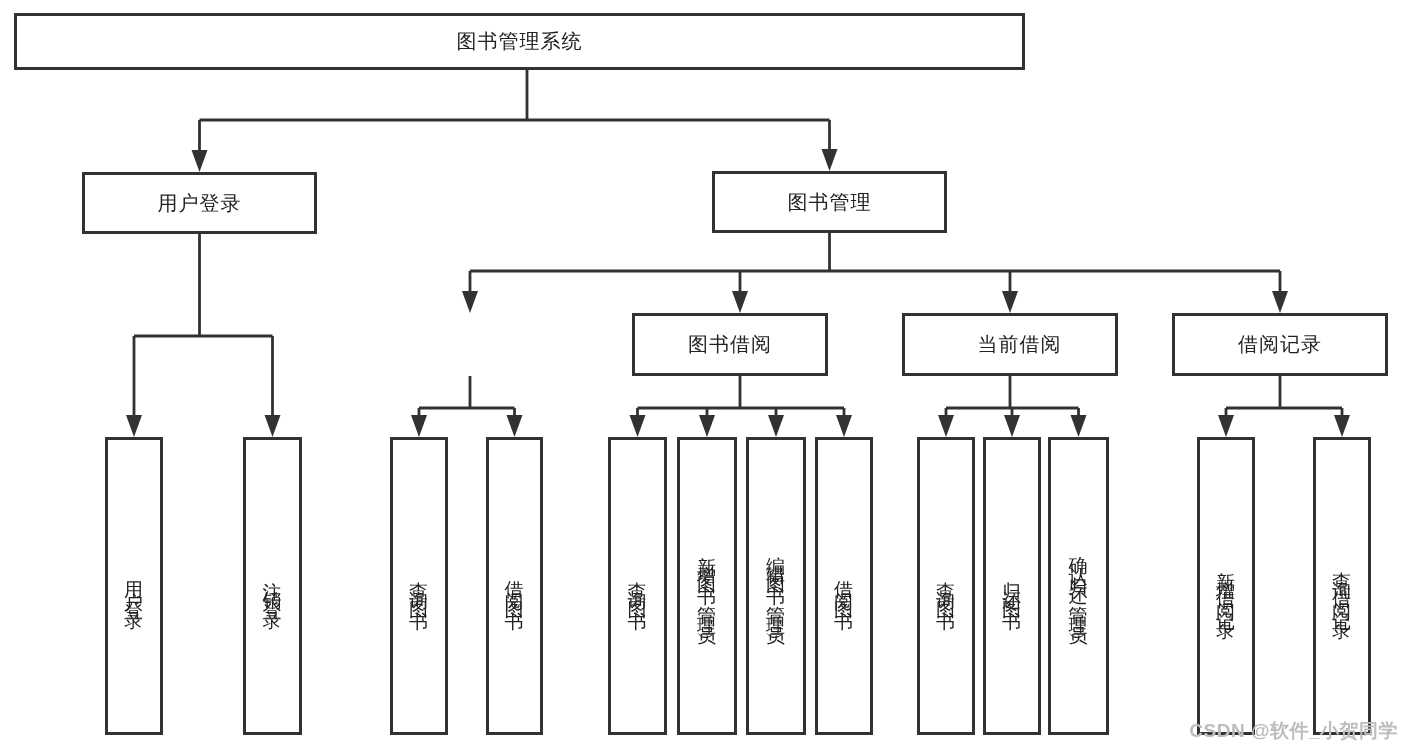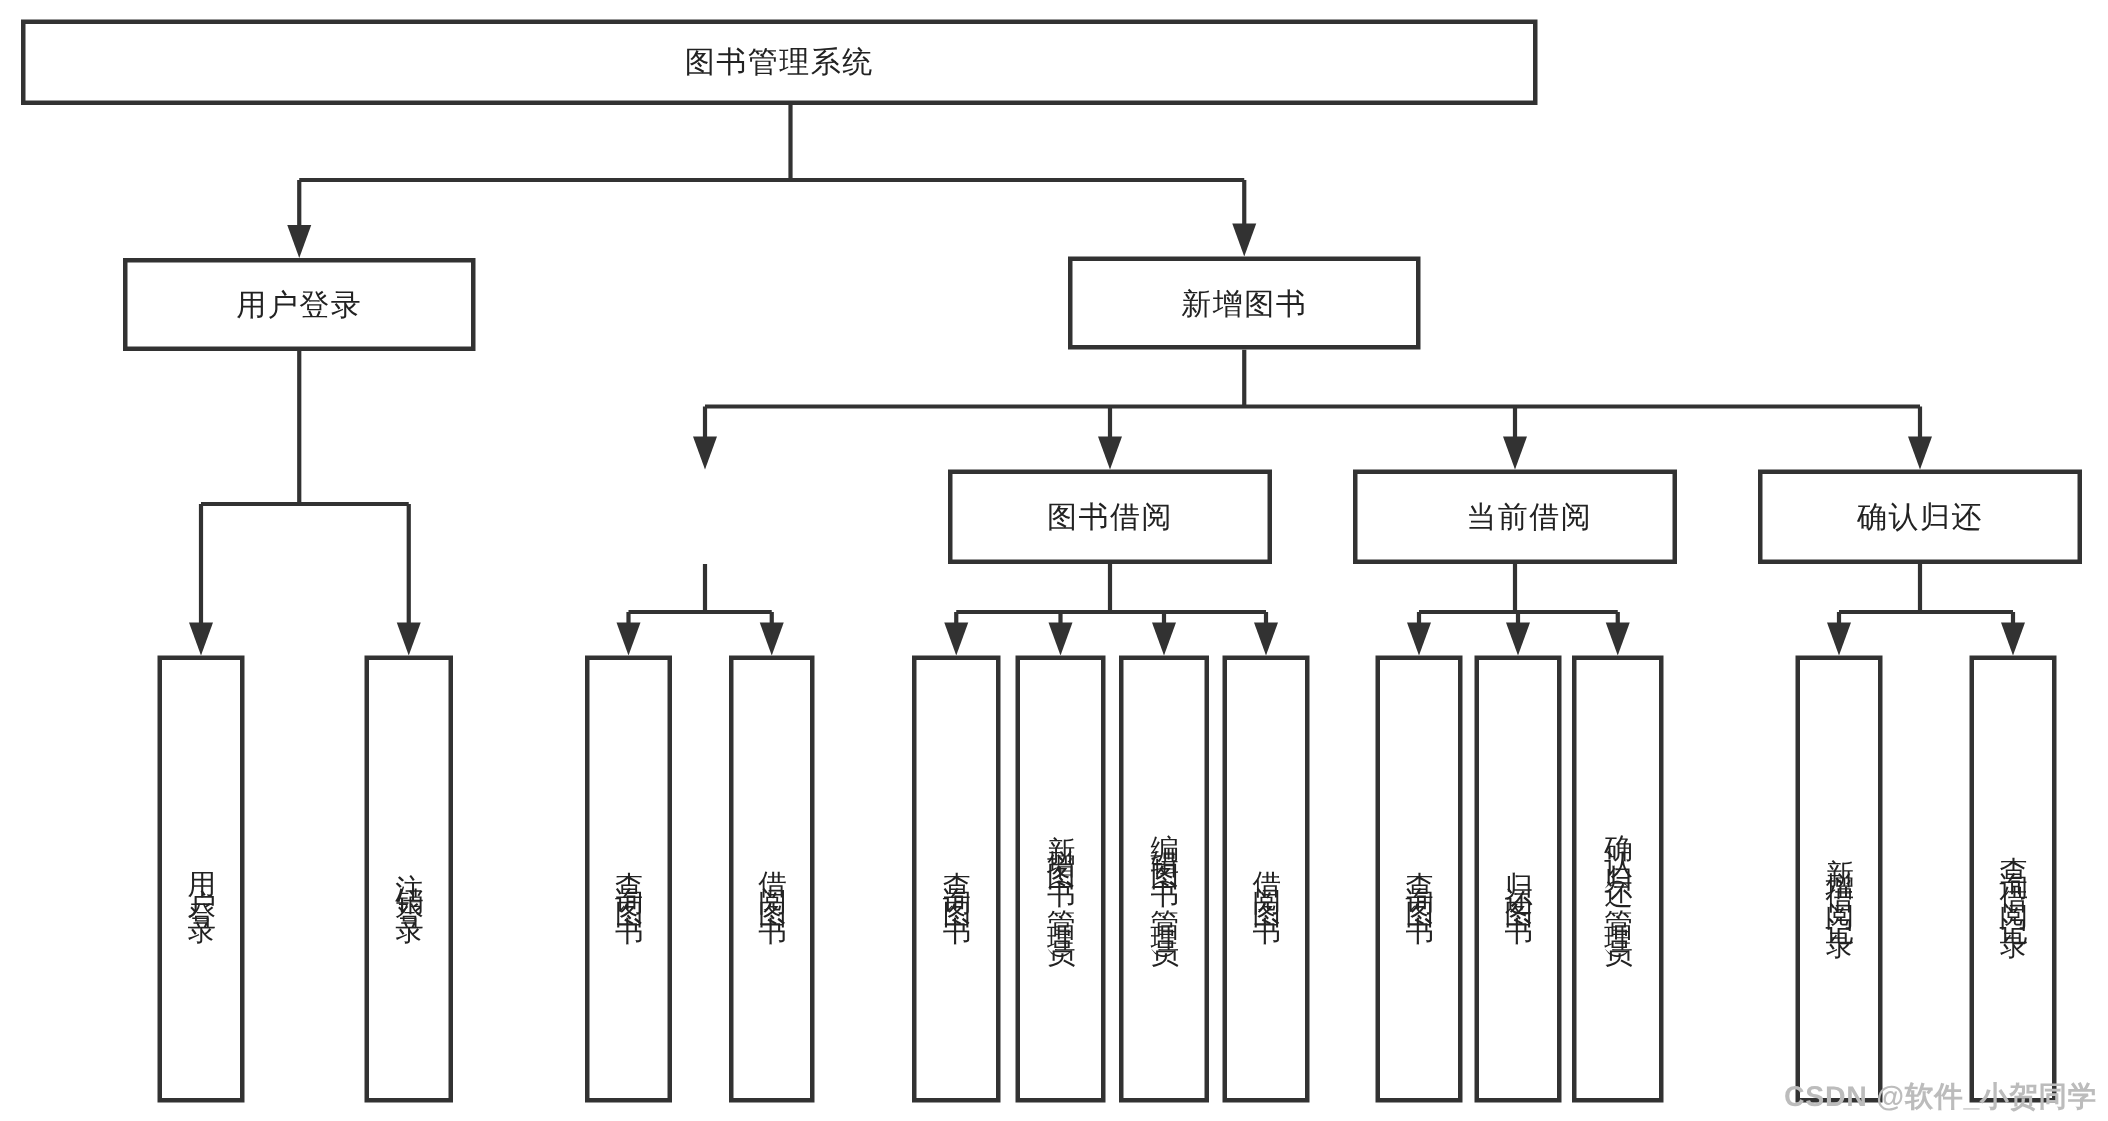--- a/index.html
+++ b/index.html
@@ -105,25 +105,25 @@
       <polygon points="1004,415 1020,415 1012,437"></polygon>
       <polygon points="1070.5,415 1086.5,415 1078.5,437"></polygon>
       <polygon points="1218,415 1234,415 1226,437"></polygon>
       <polygon points="1334,415 1350,415 1342,437"></polygon>
     </g>
   </svg>
 
   <div class="node h-node" style="left:14px; top:13px; width:1011px; height:57px;">图书管理系统</div>
 
   <div class="node h-node" style="left:82px; top:172px; width:235px; height:62px;">用户登录</div>
-  <div class="node h-node" style="left:712px; top:171px; width:235px; height:62px;">新增图书</div>
+  <div class="node h-node" style="left:712px; top:171px; width:235px; height:62px;">图书管理</div>
 
-  <div class="node h-node" style="left:632px; top:313px; width:216px; height:63px;">图书借阅</div>
+  <div class="node h-node" style="left:632px; top:313px; width:196px; height:63px;">图书借阅</div>
   <div class="node h-node" style="left:902px; top:313px; width:216px; height:63px;padding-left:19px;">当前借阅</div>
-  <div class="node h-node" style="left:1172px; top:313px; width:216px; height:63px;">确认归还</div>
+  <div class="node h-node" style="left:1172px; top:313px; width:216px; height:63px;">借阅记录</div>
 
   <div class="node v-node" style="left:105px; top:437px; width:58px; height:298px;">用户登录</div>
   <div class="node v-node" style="left:243px; top:437px; width:59px; height:298px;">注销登录</div>
 
   <div class="node v-node" style="left:390px; top:437px; width:58px; height:298px;">查询图书</div>
   <div class="node v-node" style="left:486px; top:437px; width:57px; height:298px;">借阅图书</div>
 
   <div class="node v-node" style="left:608px; top:437px; width:59px; height:298px;">查询图书</div>
   <div class="node v-node" style="left:677px; top:437px; width:60px; height:298px;">新增图书（管理员）</div>
   <div class="node v-node" style="left:746px; top:437px; width:60px; height:298px;">编辑图书（管理员）</div>

